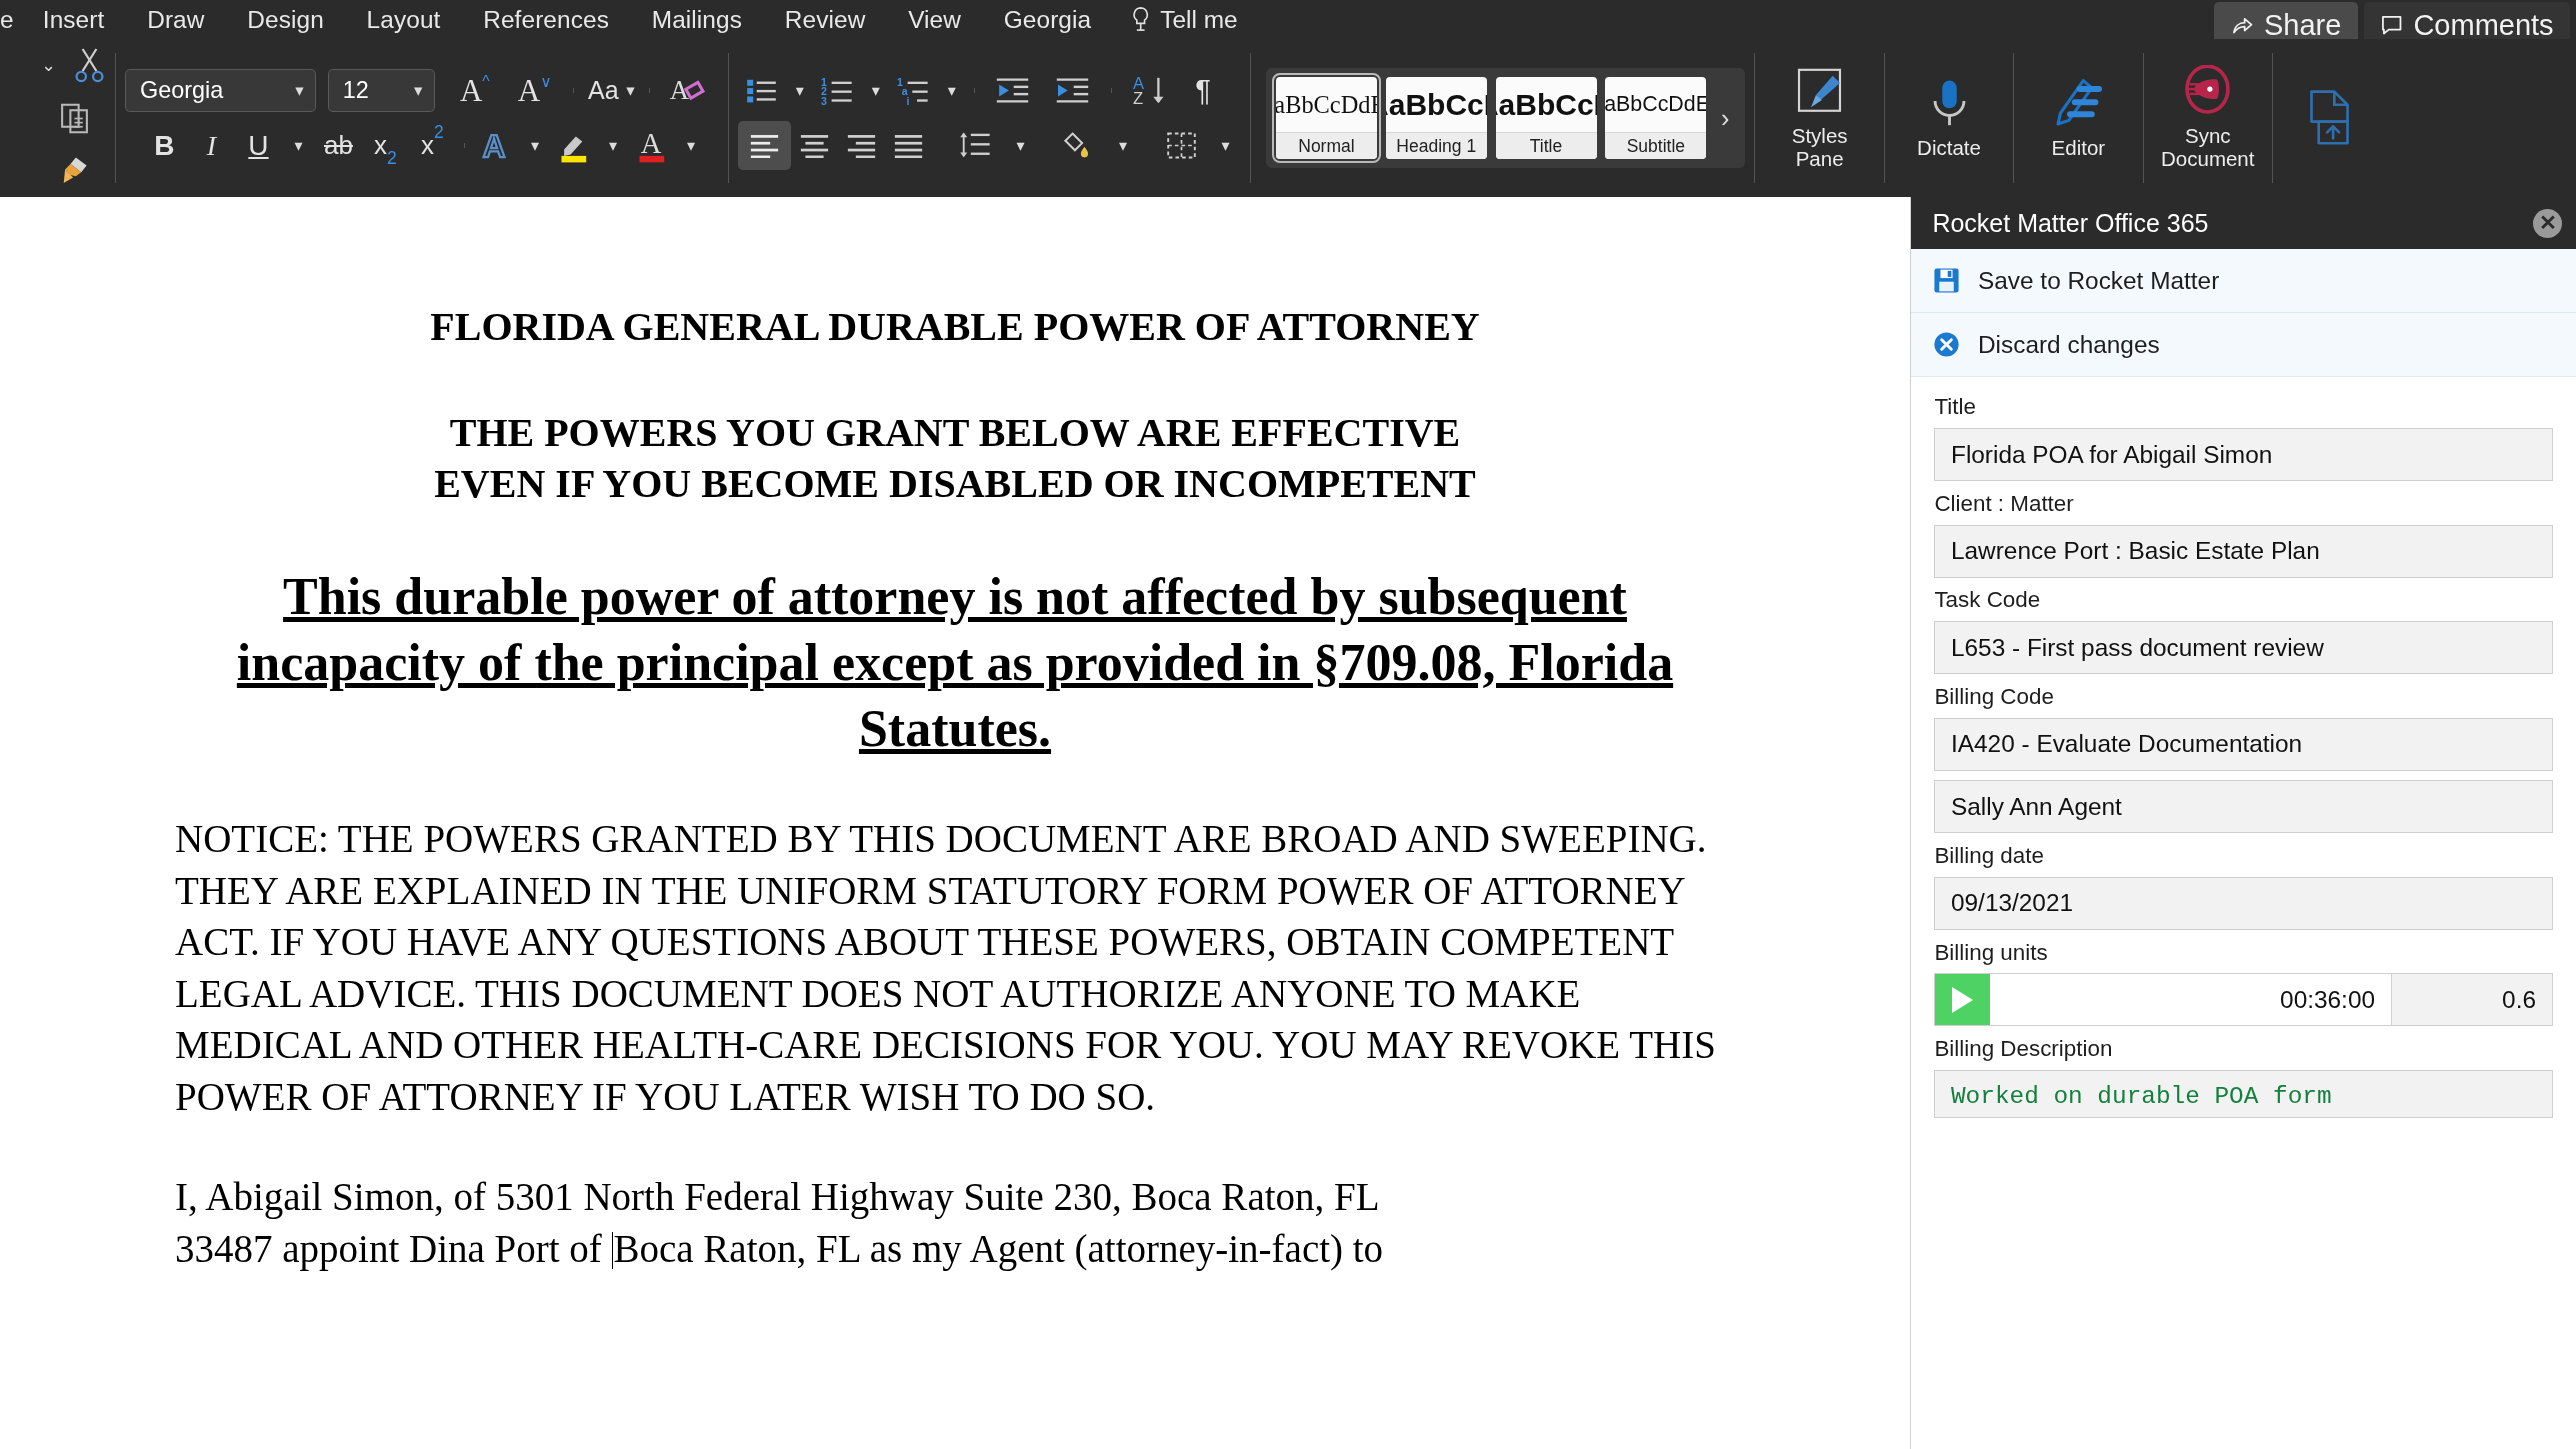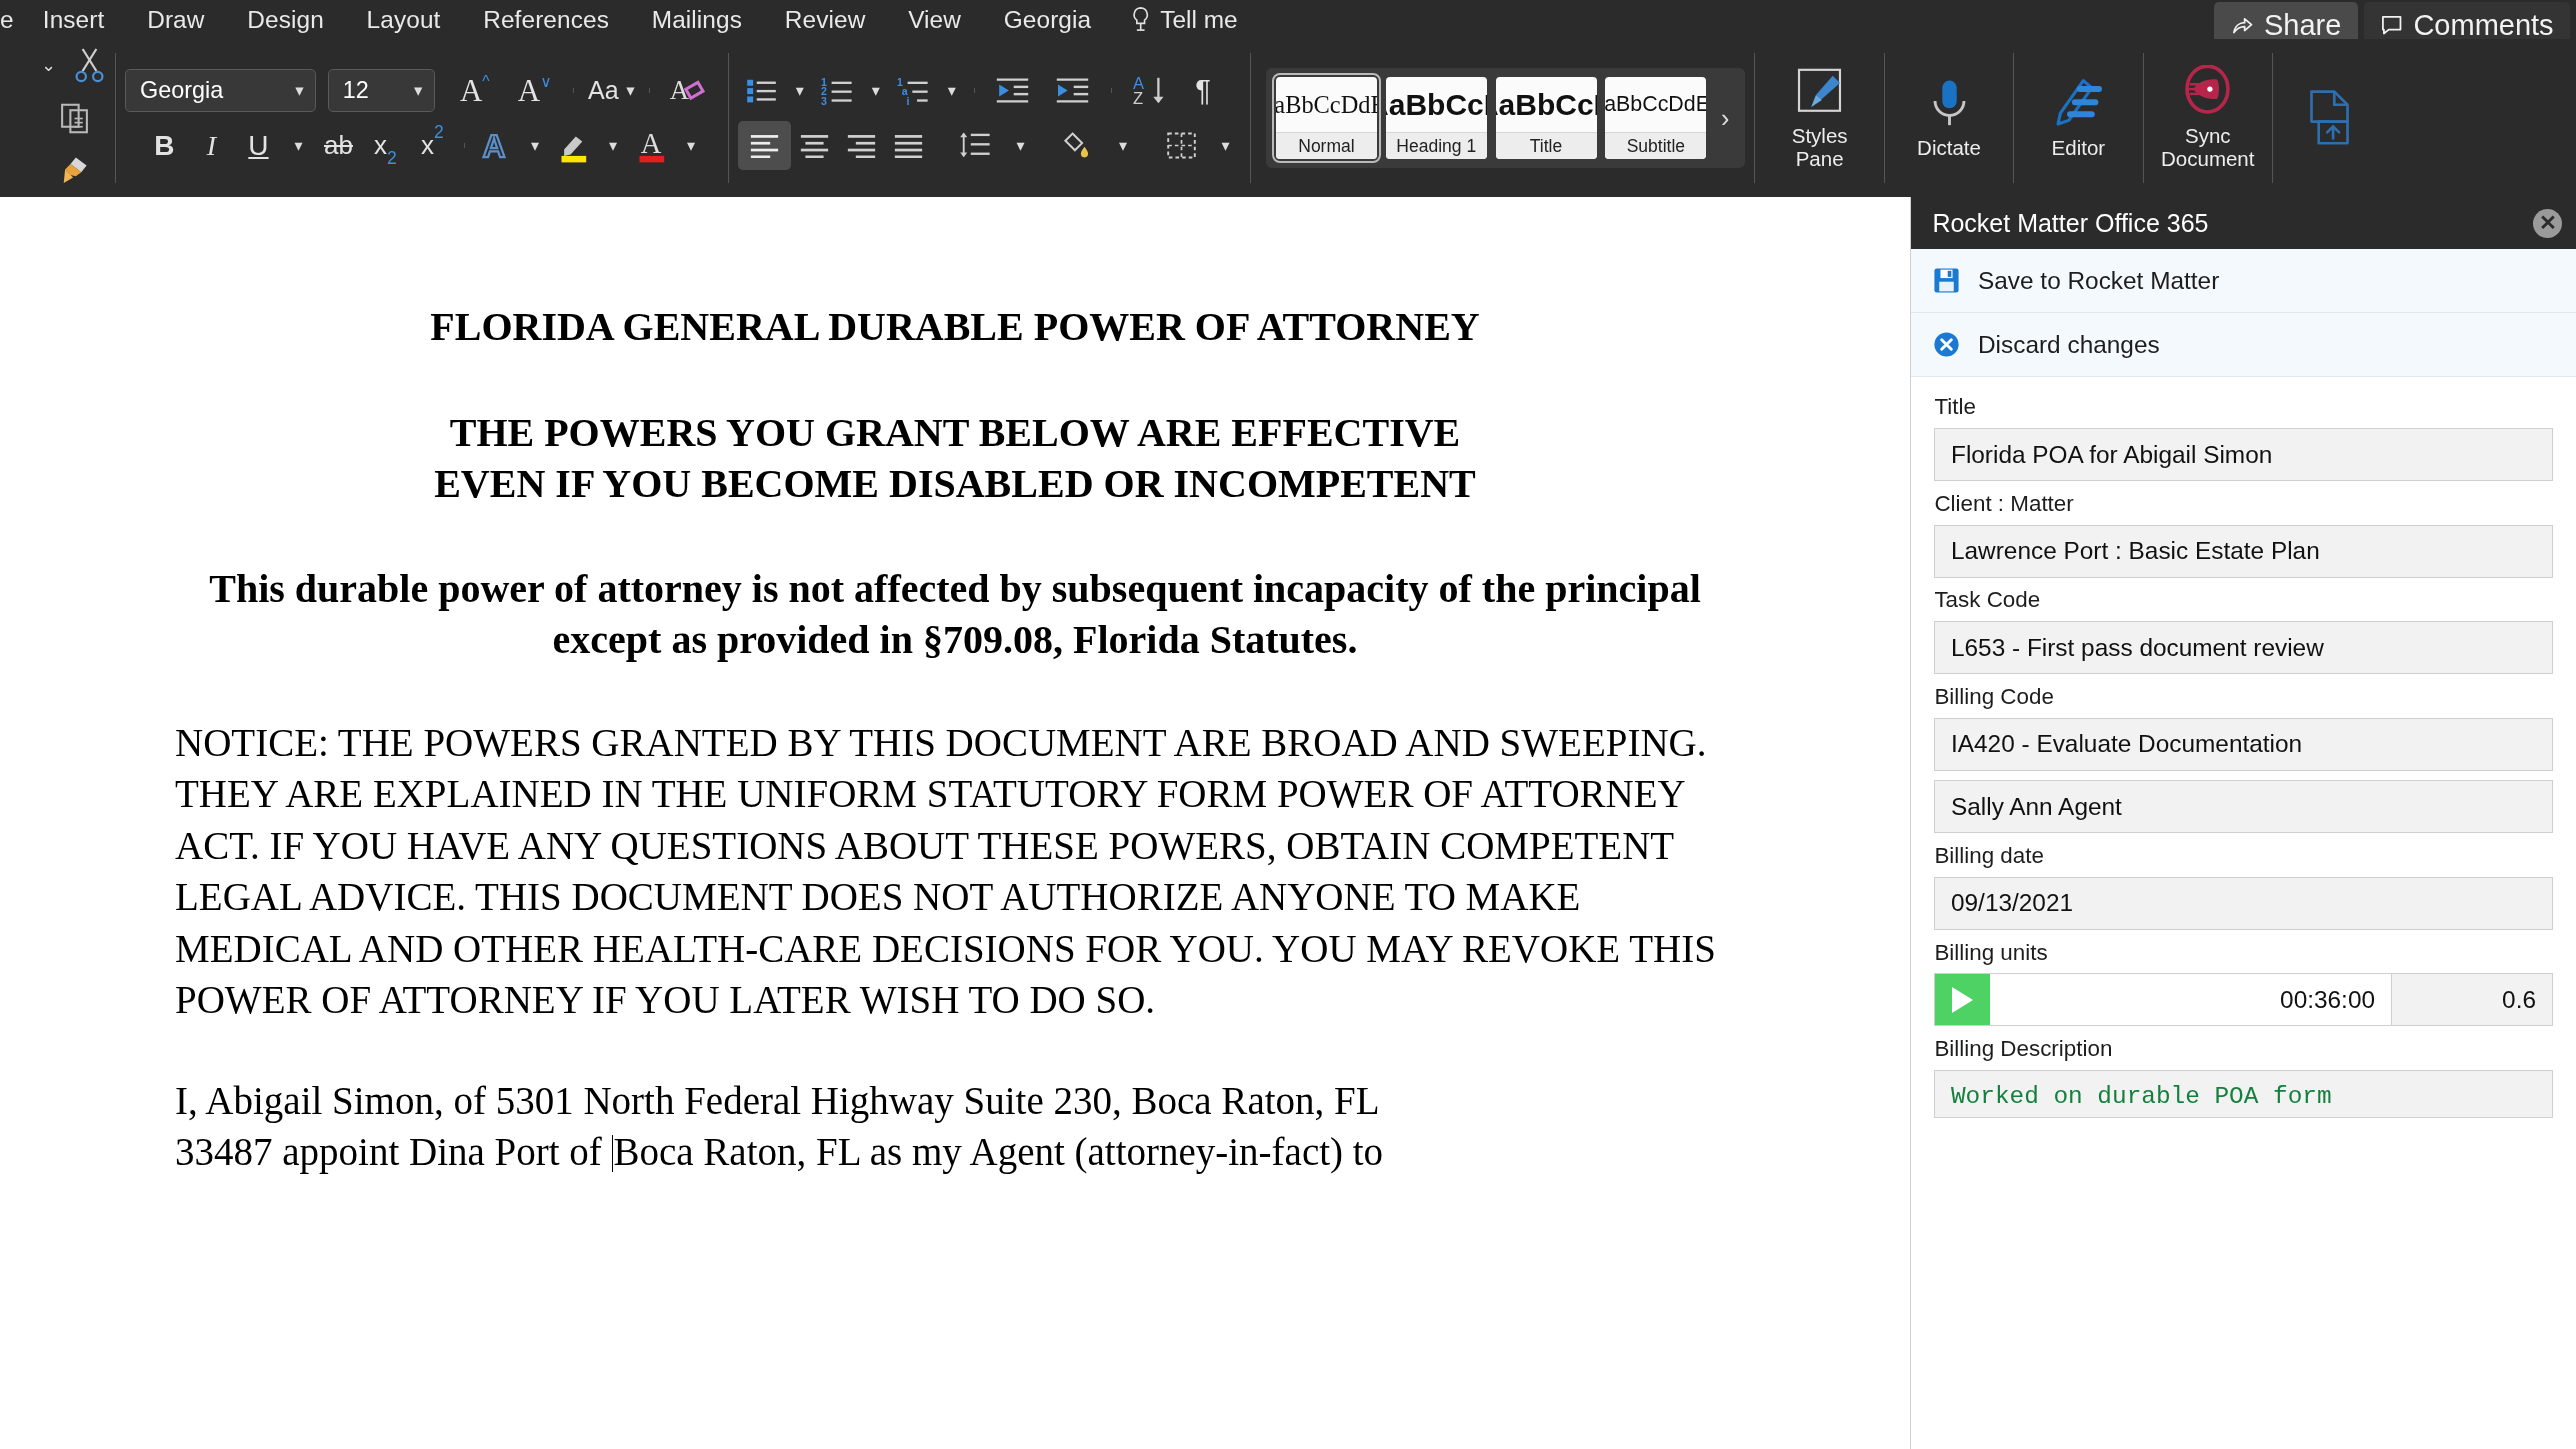--- a/index.html
+++ b/index.html
@@ -101,21 +101,21 @@
     position: absolute; top: 197px; left: 0; width: 1910px; height: 1252px;
     background: #fff; overflow: hidden;
   }
   .page { position: absolute; top: 0; left: 0; width: 1910px; padding: 0 175px; }
   .doc-text {
     font-family: "Liberation Serif", serif; color: #000; font-size: 39px; line-height: 1.27;
   }
   .ctr { text-align: center; }
   .h-main { font-weight: bold; font-size: 40px; }
   .h-sub  { font-weight: bold; font-size: 40px; }
-  .h-und  { font-weight: bold; font-size: 40px; }
+  .h-und  { font-weight: bold; font-size: 52px; text-decoration: underline; }
   .body-p { font-size: 39px; line-height: 1.32; }
   .caret-line {
     display: inline-block; width: 1.9px; height: 37px; background: #000;
     vertical-align: -6.8px;
   }
 
   
   .pane {
     position: absolute; top: 197px; left: 1910px; width: 666px; height: 1252px;
     background: #fff; border-left: 1px solid #d0d0d0;

